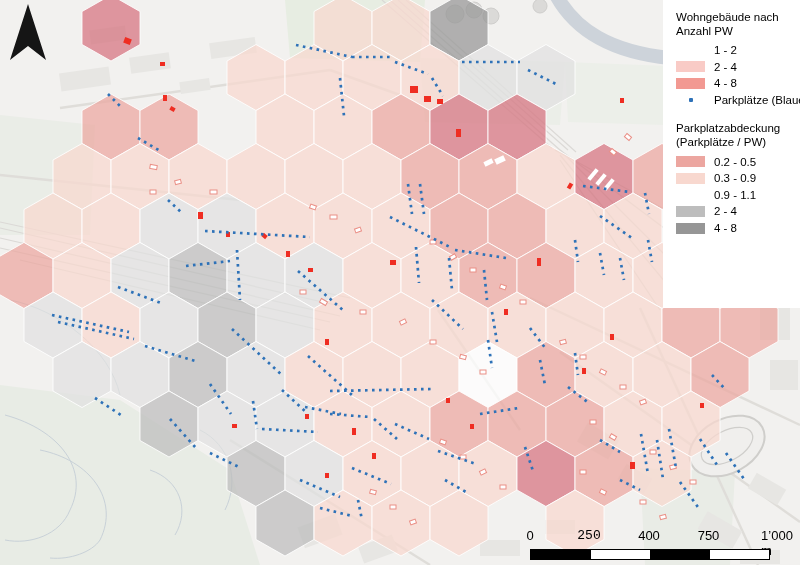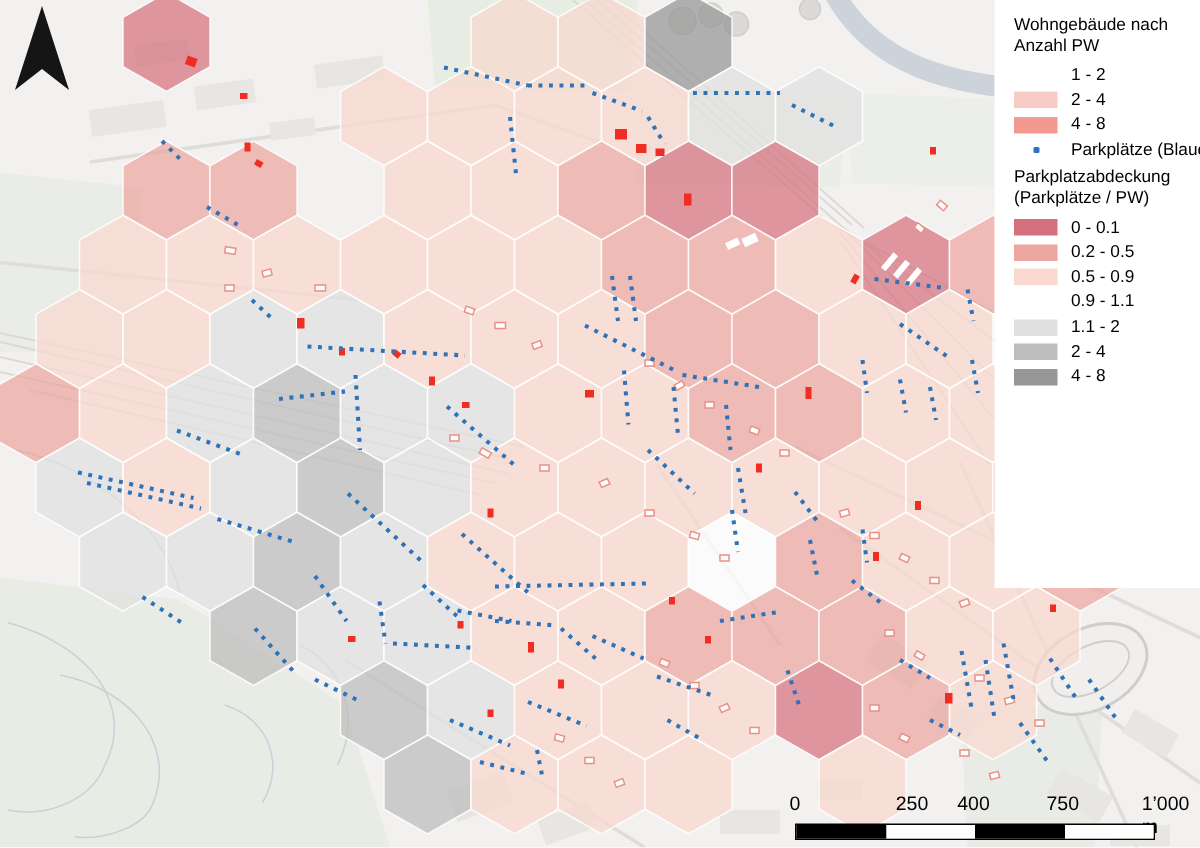--- a/index.html
+++ b/index.html
@@ -1,20 +1,20 @@
 <!DOCTYPE html>
 <html><head>
 <meta charset="utf-8">
 <style>
   html,body{margin:0;padding:0;background:#ffffff;}
   #stage{position:relative;width:800px;height:565px;overflow:hidden;
          font-family:"Liberation Sans","DejaVu Sans",sans-serif;background:#f2f1ef;}
   #map-svg{position:absolute;left:0;top:0;}
   
-  #legend{position:absolute;top:0px;left:663px;width:137px;height:392px;
+  #legend{position:absolute;top:0px;left:663px;width:137px;height:308px;
           background:#ffffff;color:#111;padding:10px 0 0 13px;box-sizing:border-box;}
   .lg-title{font-size:11.5px;line-height:14px;color:#000;}
   .lg-item{display:flex;align-items:center;height:16.6px;}
   .lg-swatch{width:29px;height:11px;margin-right:9px;flex:0 0 29px;}
   .lg-dotcell{width:29px;margin-right:9px;flex:0 0 29px;display:flex;justify-content:center;}
   .lg-dot{width:4px;height:4px;background:#2e72b8;border-radius:1px;}
   .lg-label{font-size:11.5px;color:#000;white-space:nowrap;}
   .lg-gap{height:4px;}
   
   #scalebar{position:absolute;left:0;top:0;width:800px;height:565px;pointer-events:none;}
@@ -374,60 +374,52 @@
           <span class="lg-swatch" style="background: rgb(242, 153, 146);"></span>
           <span class="lg-label">4 - 8</span>
         </div>
       </div>
     <div class="lg-item">
       <span class="lg-dotcell">
           <span class="lg-dot" style="background: rgb(46, 114, 184);"></span>
         </span>
       <span class="lg-label">Parkplätze (Blaue Zone)</span>
     </div>
-    <div class="lg-title" style="margin-top:3px">
+    <div class="lg-title" style="margin-top:13px">
       <div>Parkplatzabdeckung</div>
       <div>(Parkplätze / PW)</div>
     </div>
     <div class="lg-gap"></div>
     <div id="lg-coverage">
         <div class="lg-item">
-          <span class="lg-swatch" style="background: rgb(213, 113, 126);"></span>
-          <span class="lg-label">0 - 0.1</span>
-        </div>
-        <div class="lg-item">
           <span class="lg-swatch" style="background: rgb(236, 166, 160);"></span>
           <span class="lg-label">0.2 - 0.5</span>
         </div>
         <div class="lg-item">
           <span class="lg-swatch" style="background: rgb(248, 216, 207);"></span>
-          <span class="lg-label">0.5 - 0.9</span>
+          <span class="lg-label">0.3 - 0.9</span>
         </div>
         <div class="lg-item">
           <span class="lg-swatch" style="background: rgb(255, 255, 255);"></span>
           <span class="lg-label">0.9 - 1.1</span>
         </div>
         <div class="lg-item">
-          <span class="lg-swatch" style="background: rgb(224, 224, 224);"></span>
-          <span class="lg-label">1.1 - 2</span>
-        </div>
-        <div class="lg-item">
           <span class="lg-swatch" style="background: rgb(189, 189, 189);"></span>
           <span class="lg-label">2 - 4</span>
         </div>
         <div class="lg-item">
           <span class="lg-swatch" style="background: rgb(150, 150, 150);"></span>
           <span class="lg-label">4 - 8</span>
         </div>
       </div>
   </div>
 
   <div id="scalebar">
     <span class="sb-label" style="left: 530px;">0</span>
-    <span class="sb-label" style="left: 608px;">250</span>
+    <span class="sb-label" style="left: 589px; font-family: Liberation Mono, monospace;">250</span>
     <span class="sb-label" style="left: 649px;">400</span>
     <span class="sb-label" style="left: 708.5px;">750</span>
     <span class="sb-label" style="left: 777px;">1’000 m</span>
     <div id="sb-bar">
         <div class="sb-seg" style="background: rgb(0, 0, 0);"></div>
         <div class="sb-seg" style="background: rgb(255, 255, 255);"></div>
         <div class="sb-seg" style="background: rgb(0, 0, 0);"></div>
         <div class="sb-seg" style="background: rgb(255, 255, 255);"></div>
       </div>
   </div>

